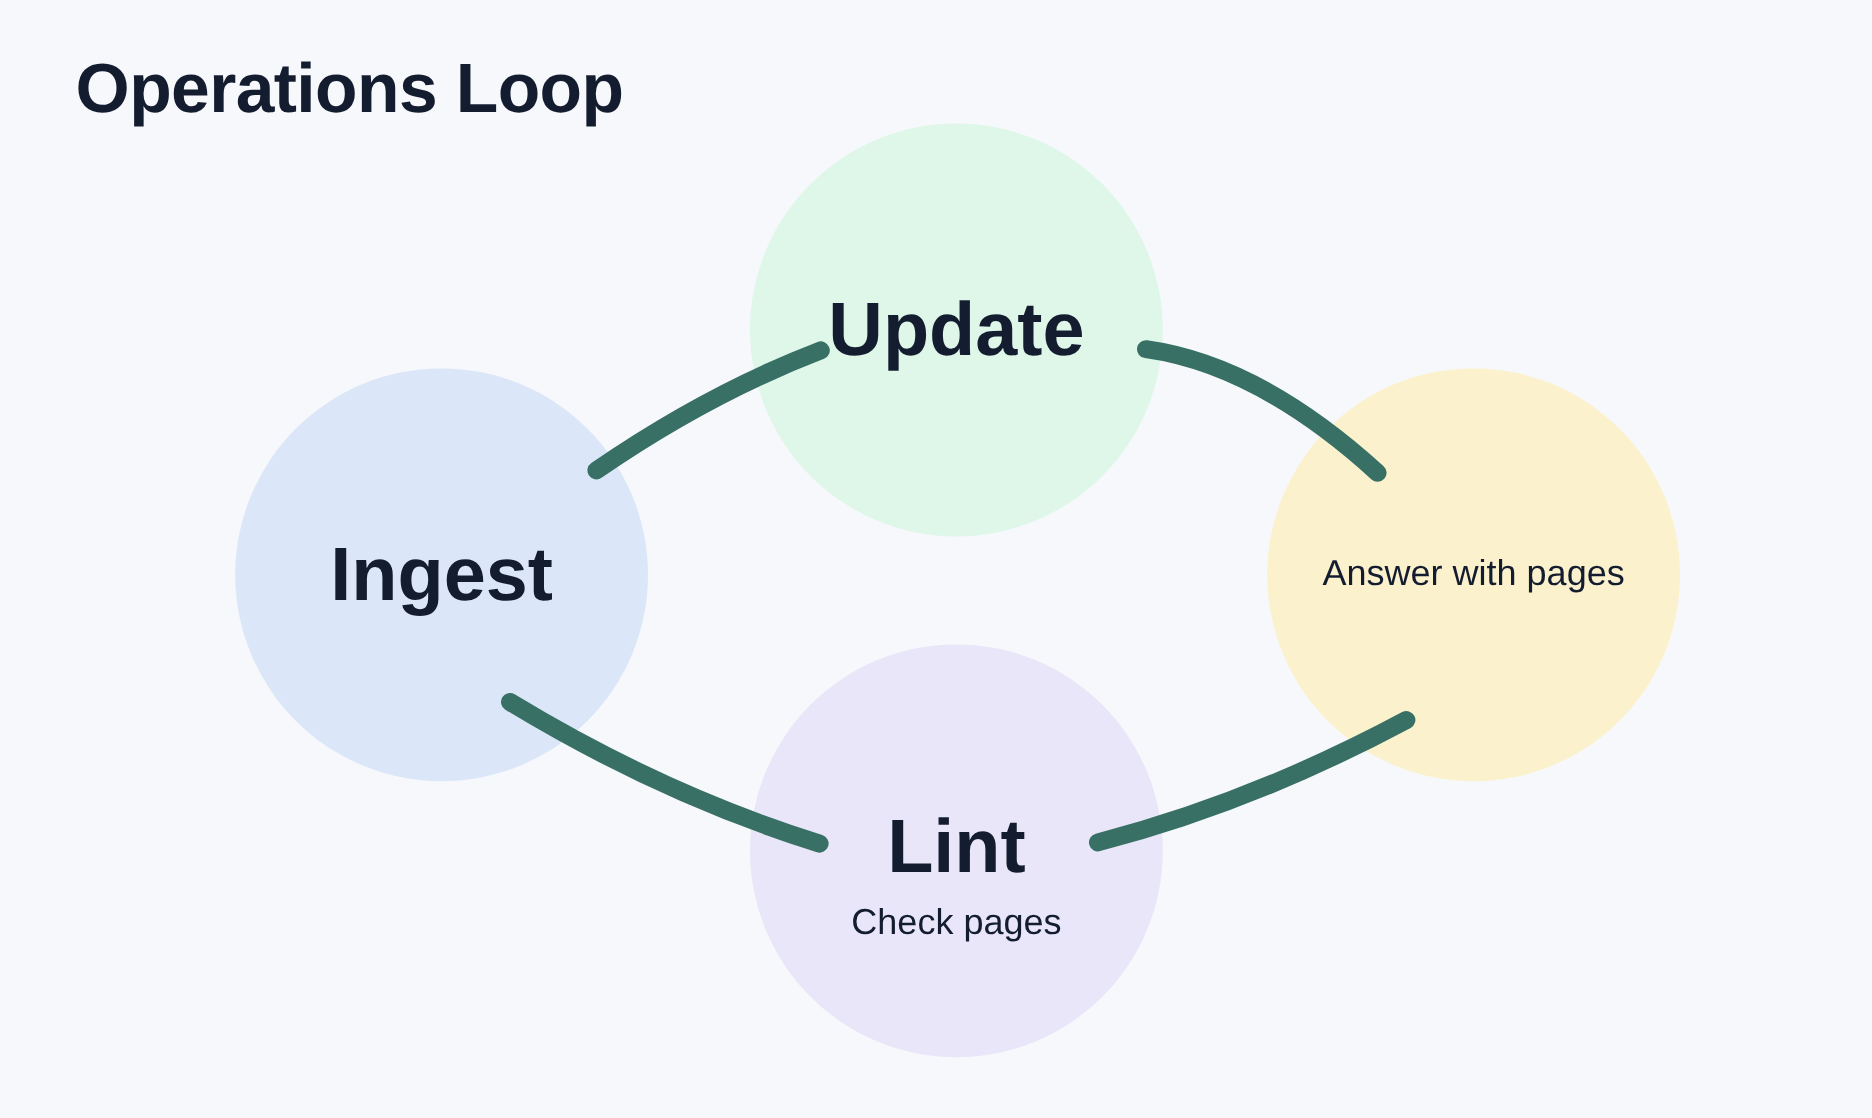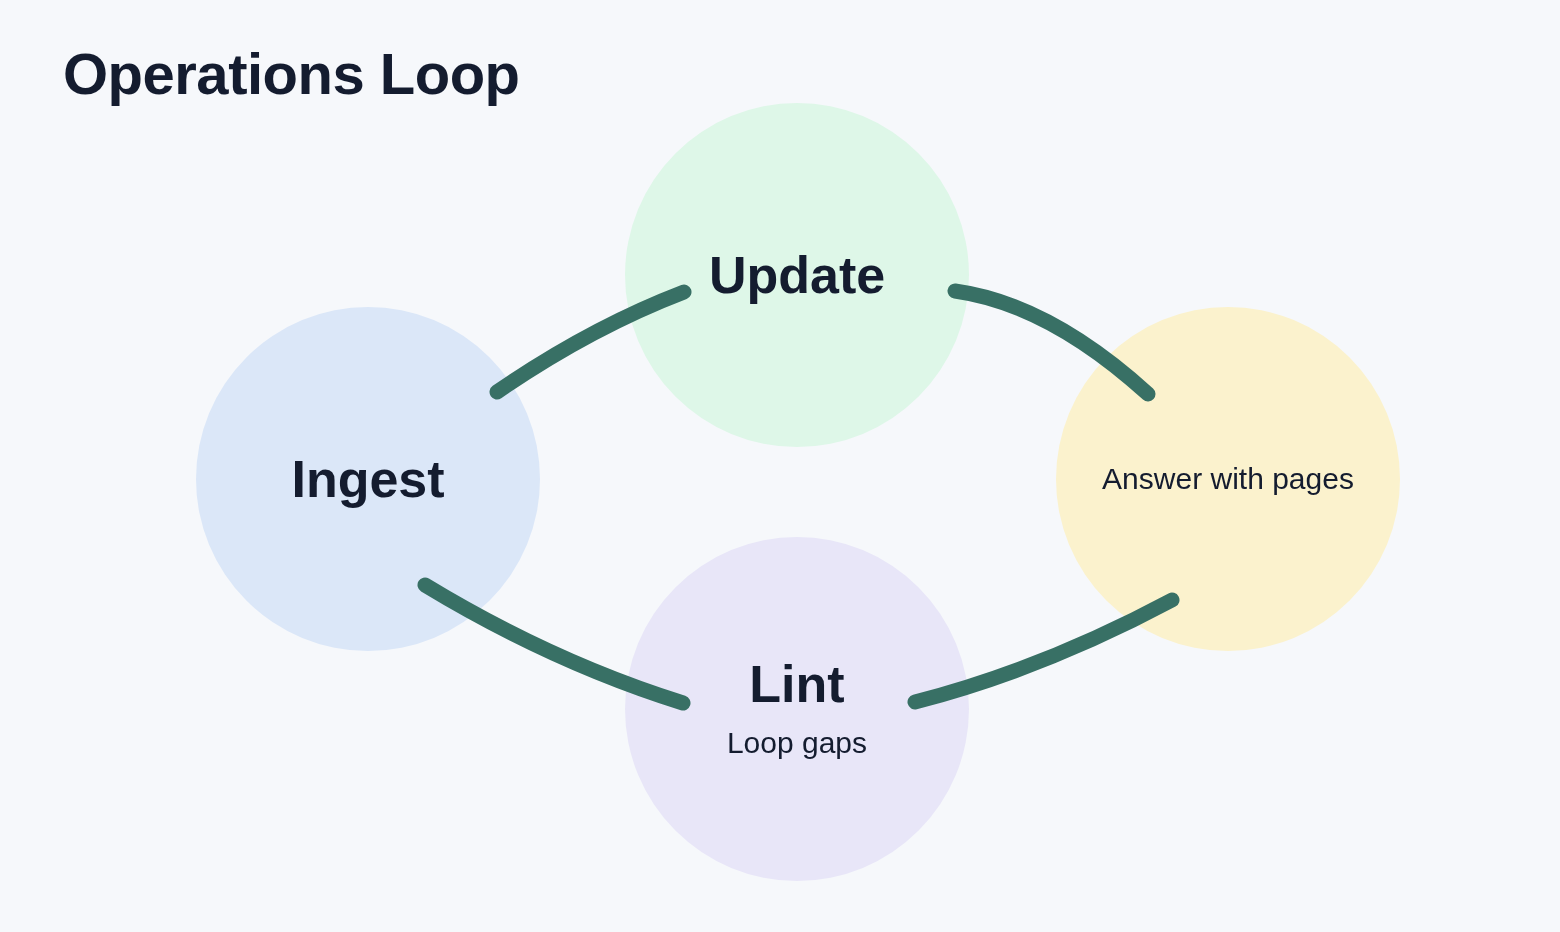--- a/index.html
+++ b/index.html
@@ -37,21 +37,21 @@
     position: absolute;
     transform: translate(-50%, -50%);
     display: flex;
     flex-direction: column;
     align-items: center;
     gap: 14px;
     text-align: center;
     white-space: nowrap;
   }
   .node-label .heading {
-    font-size: 52px;
+    font-size: 63px;
     font-weight: bold;
     line-height: 1.05;
   }
   .node-label .subheading {
     font-size: 30px;
     font-weight: normal;
     line-height: 1.15;
   }
   .node-ingest-label { left: 368px; top: 479px; }
   .node-update-label { left: 797px; top: 275px; }
@@ -85,18 +85,18 @@
   </div>
 
   <div class="node-label node-update-label colored-text" style="color: rgb(20, 28, 47);">
     <div class="heading">Update</div>
   </div>
 
   <div class="node-label node-query-label colored-text" style="color: rgb(20, 28, 47);">
     <div class="subheading">Answer with pages</div>
   </div>
 
-  <div class="node-label node-lint-label colored-text" style="color: rgb(20, 28, 47);">
+  <div class="node-label node-lint-label colored-text" style="color: rgb(20, 28, 47); margin-top: 21px;">
     <div class="heading">Lint</div>
-    <div class="subheading">Loop gaps</div>
+    <div class="subheading">Check pages</div>
   </div>
 
 </div>
 
 </body></html>

